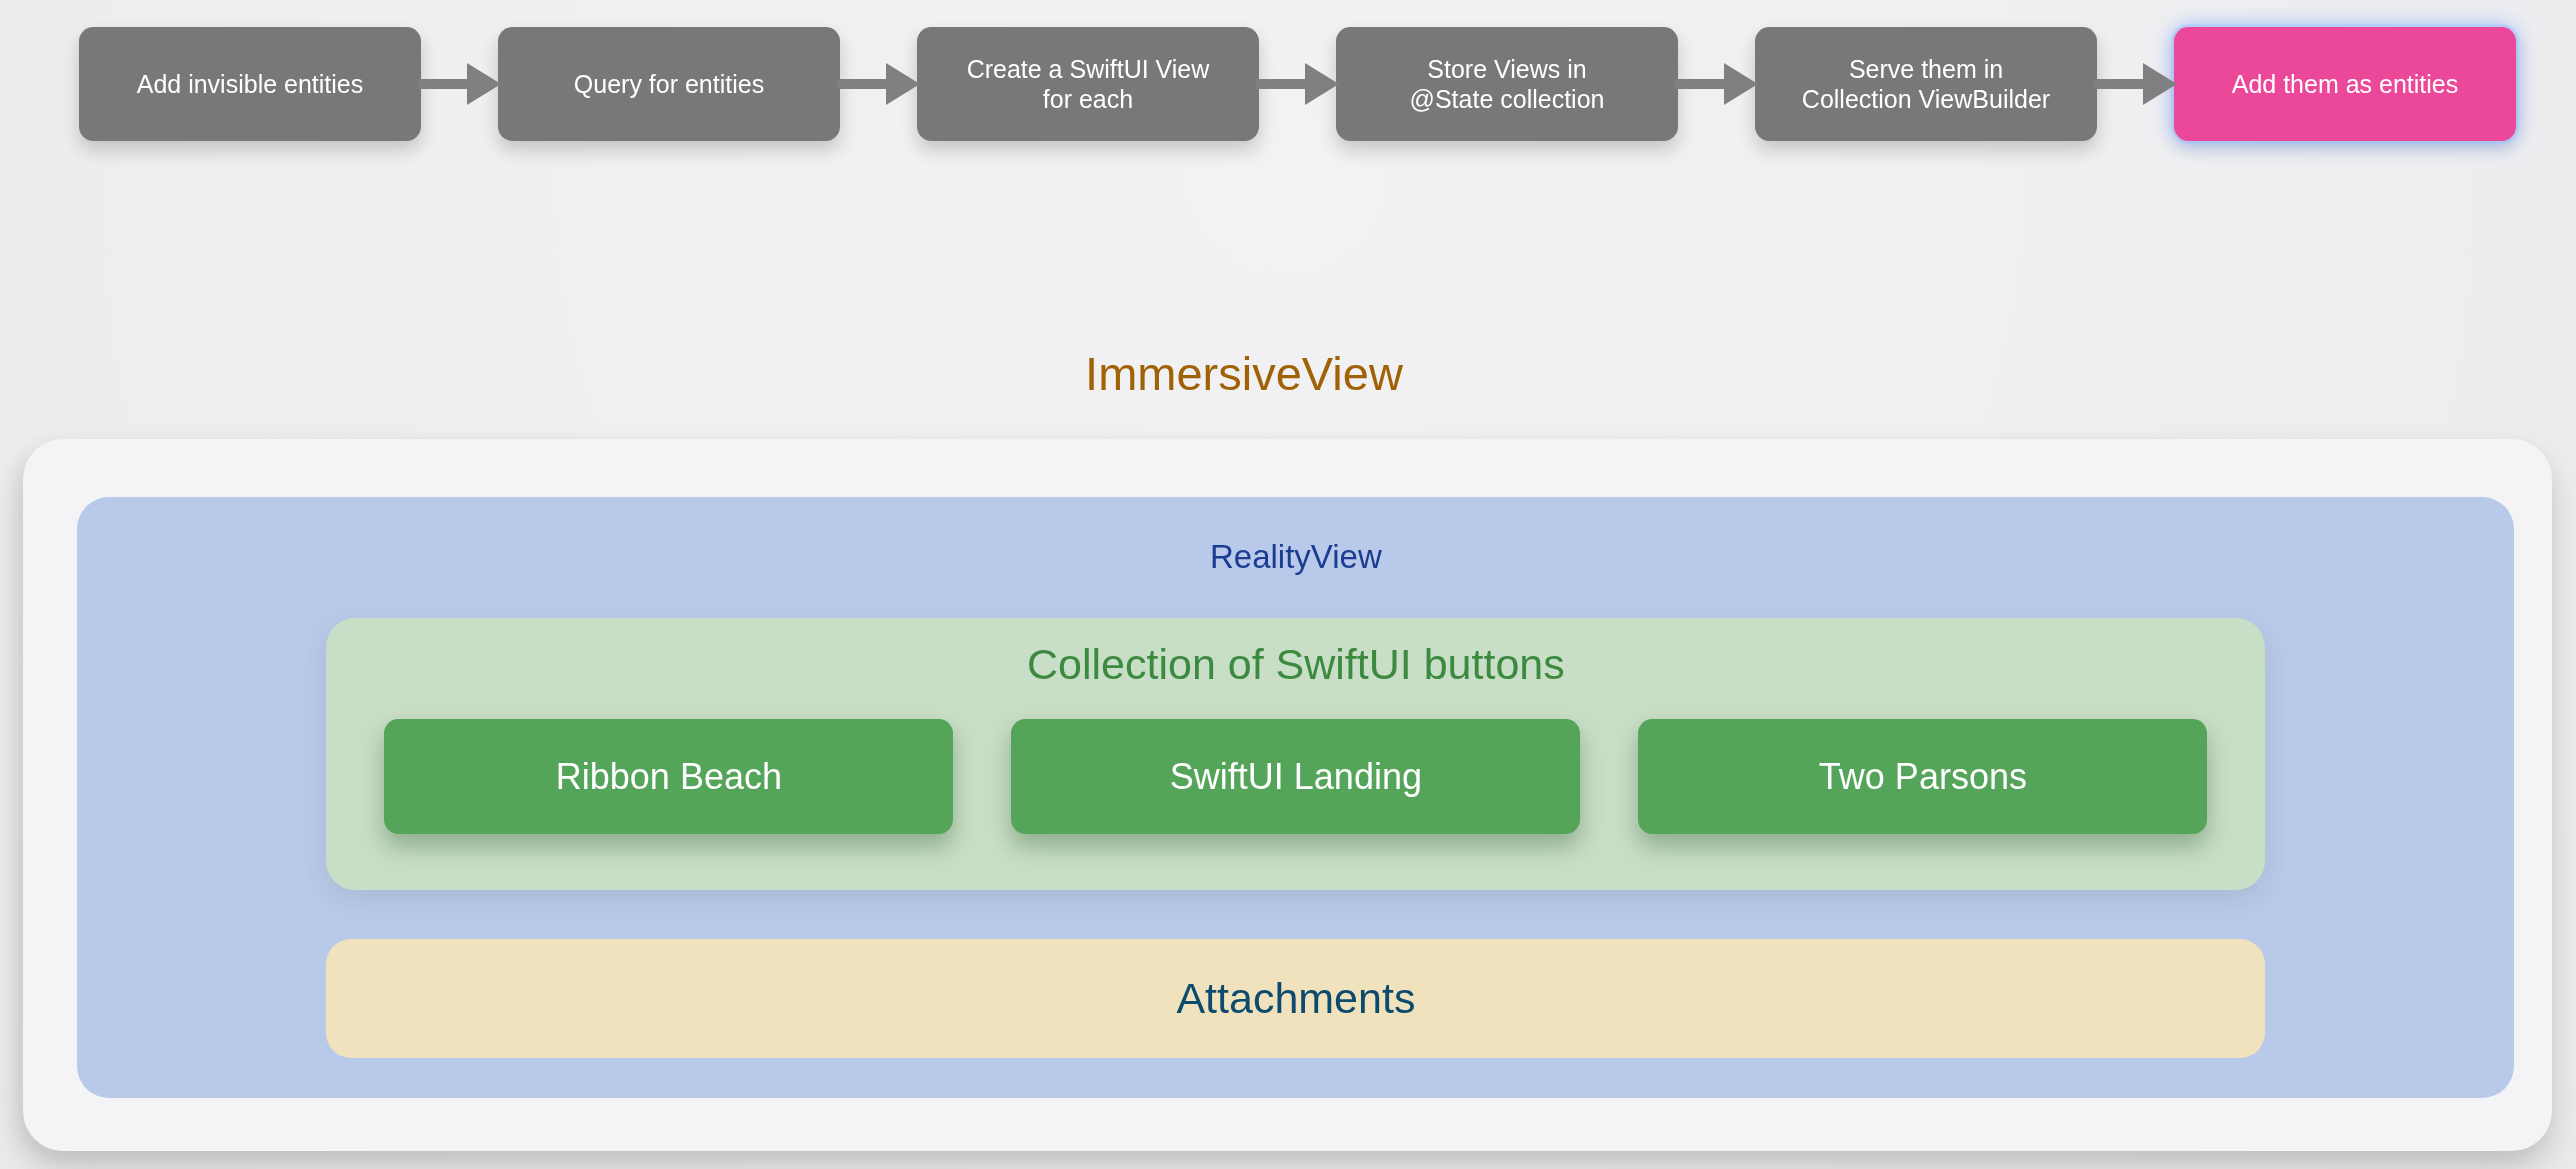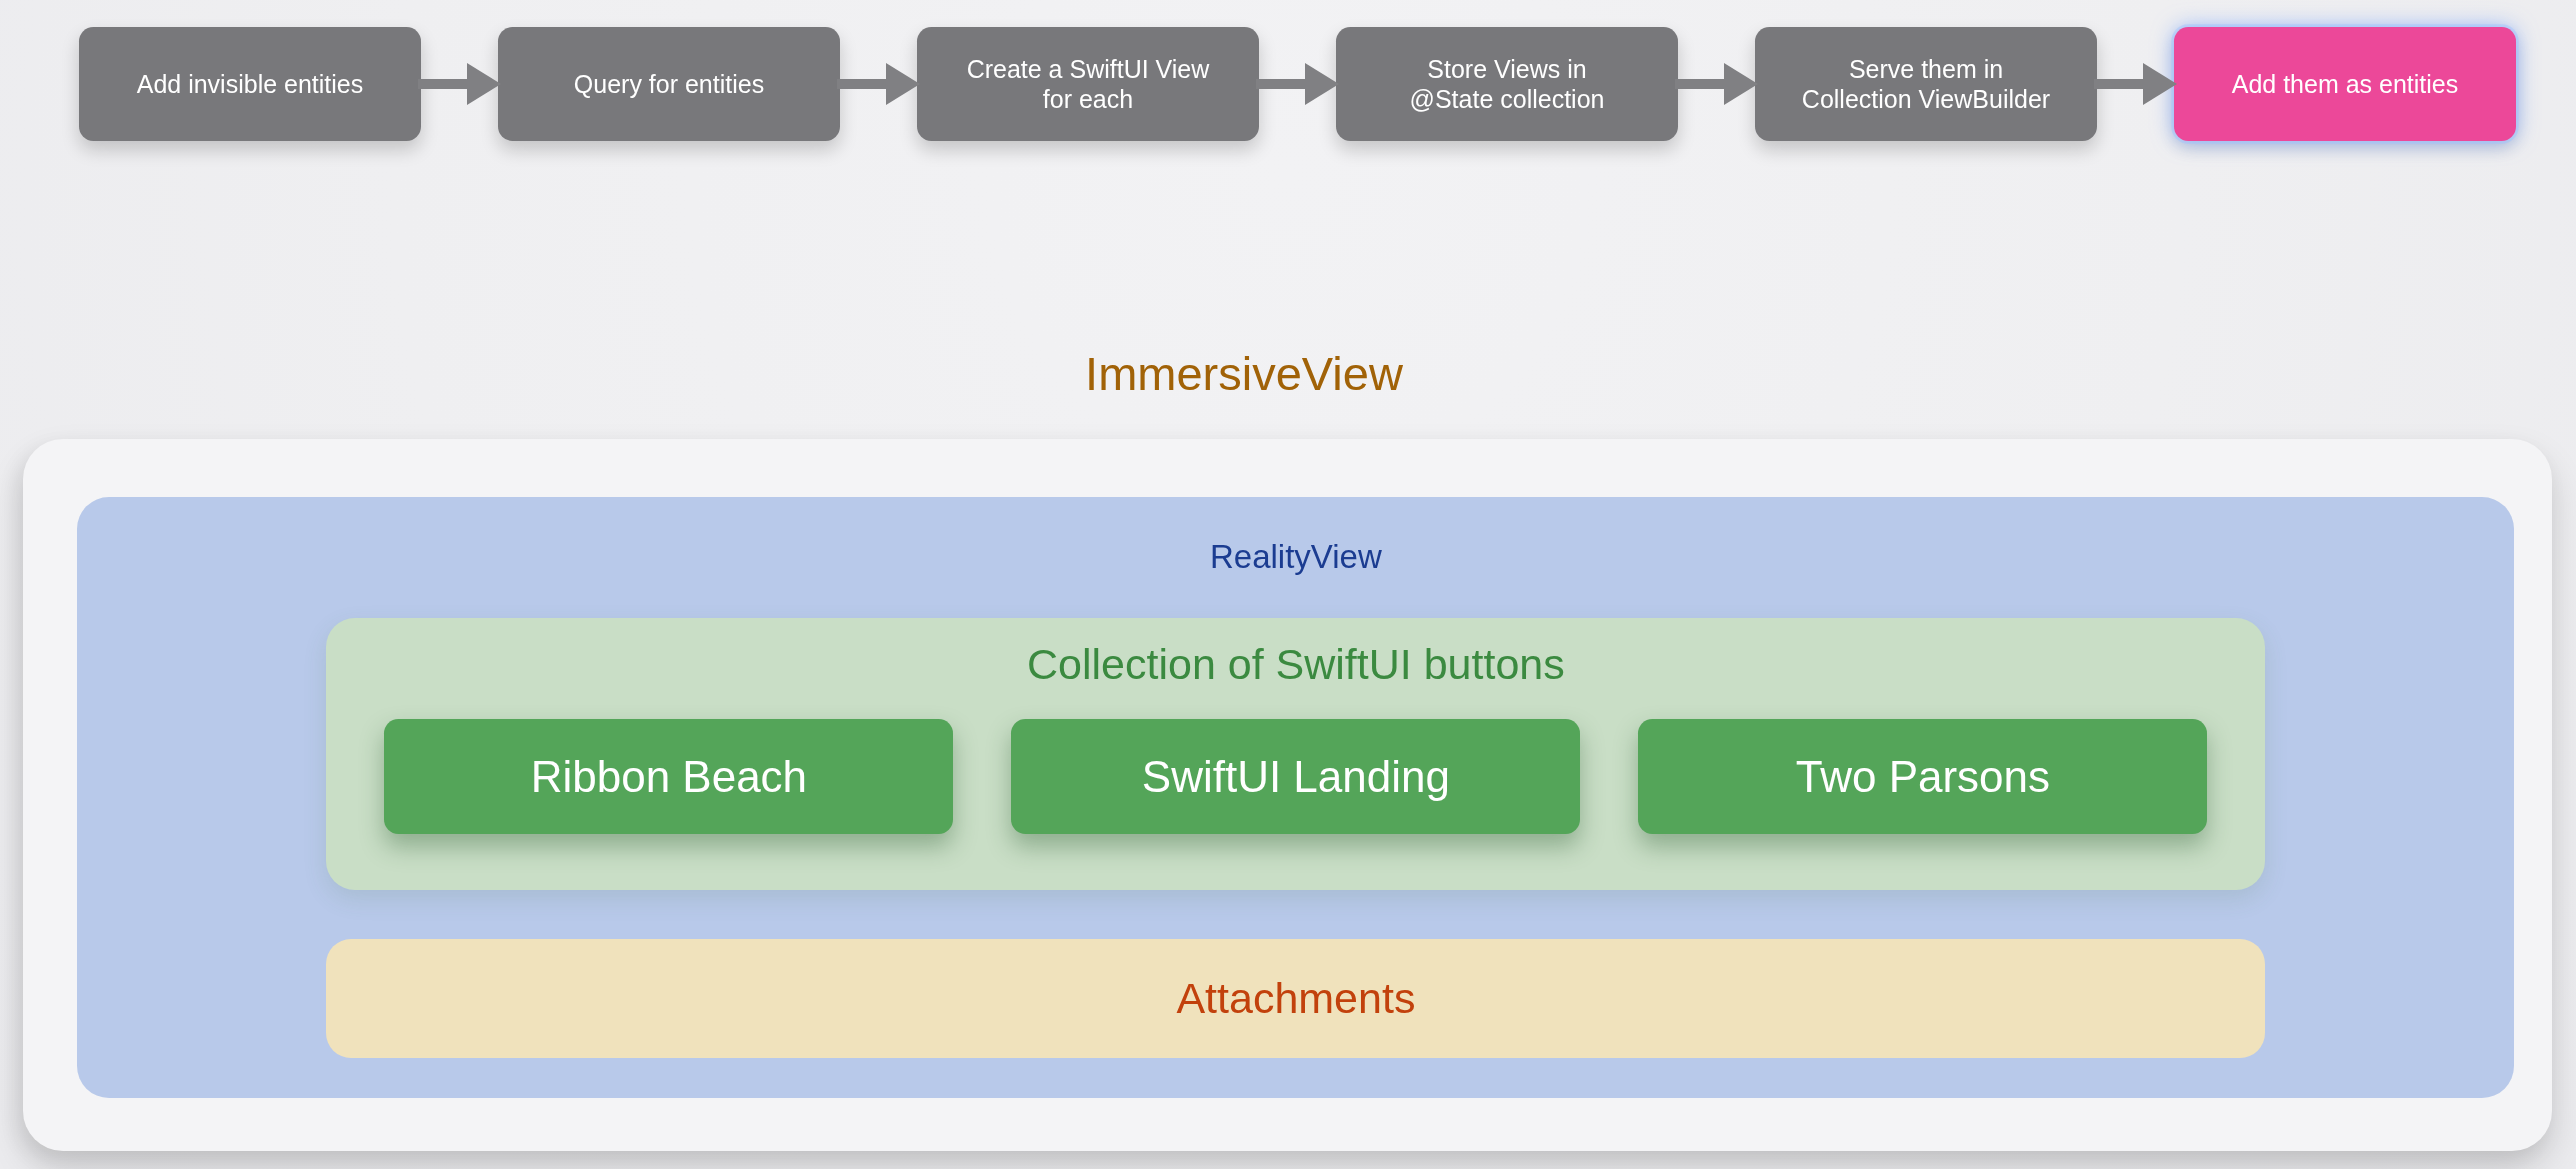--- a/index.html
+++ b/index.html
@@ -76,31 +76,31 @@
   }
   .buttons-title{
     font-size:43px;line-height:50px;color:#3b8a40;font-weight:400;
   }
   .buttons-row{
     margin-top:30px;display:flex;gap:58px;
   }
   .beach-button{
     width:569px;height:115px;border:none;cursor:pointer;
     background:#54a559;border-radius:14.4px;
-    color:#ffffff;font-size:44px;font-family:inherit;font-weight:400;
+    color:#ffffff;font-size:36px;font-family:inherit;font-weight:400;
     box-shadow:0 12.6px 23.4px rgba(35,85,40,.35);
   }
 
   .attachments-panel{
     margin-top:49px;width:1939px;height:119px;
     background:#f0e2bc;border-radius:25px;
     display:flex;align-items:center;justify-content:center;
   }
   .attachments-label{
-    font-size:43px;color:#c2410c;font-weight:400;
+    font-size:43px;color:#0c4a6e;font-weight:400;
   }
 </style>
 </head>
 <body>
 
 <div class="stage">
 
   <div class="flow-row">
     <div class="flow-step">Add invisible entities</div>
     <div class="flow-arrow">

